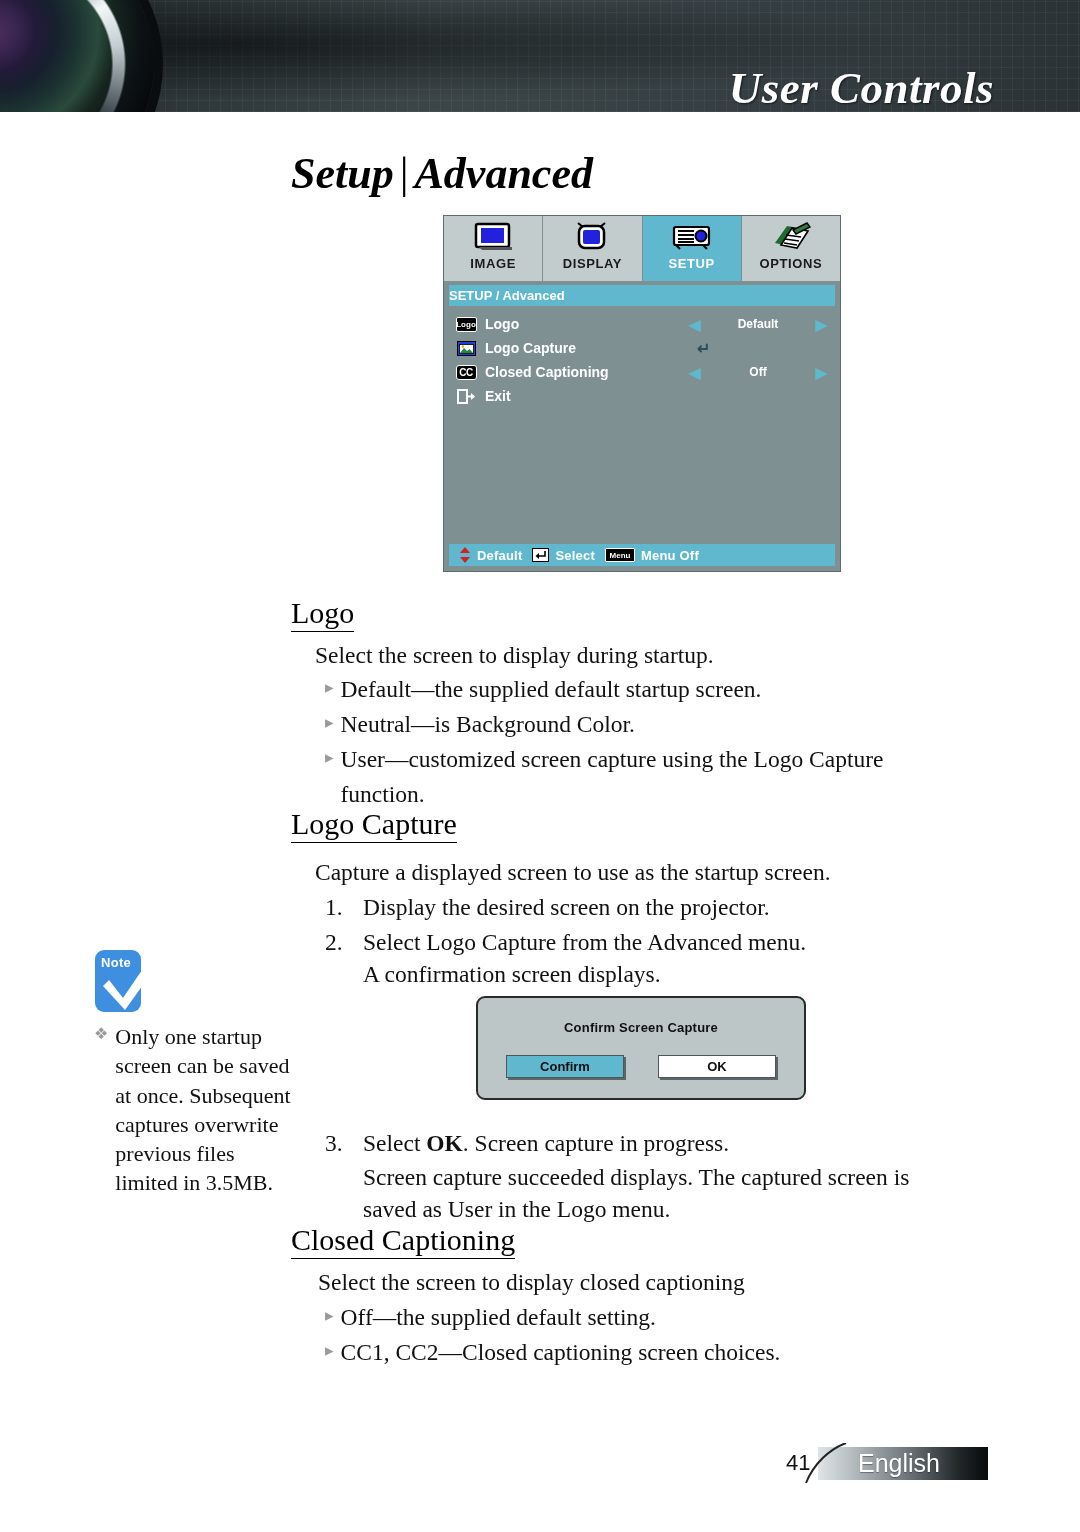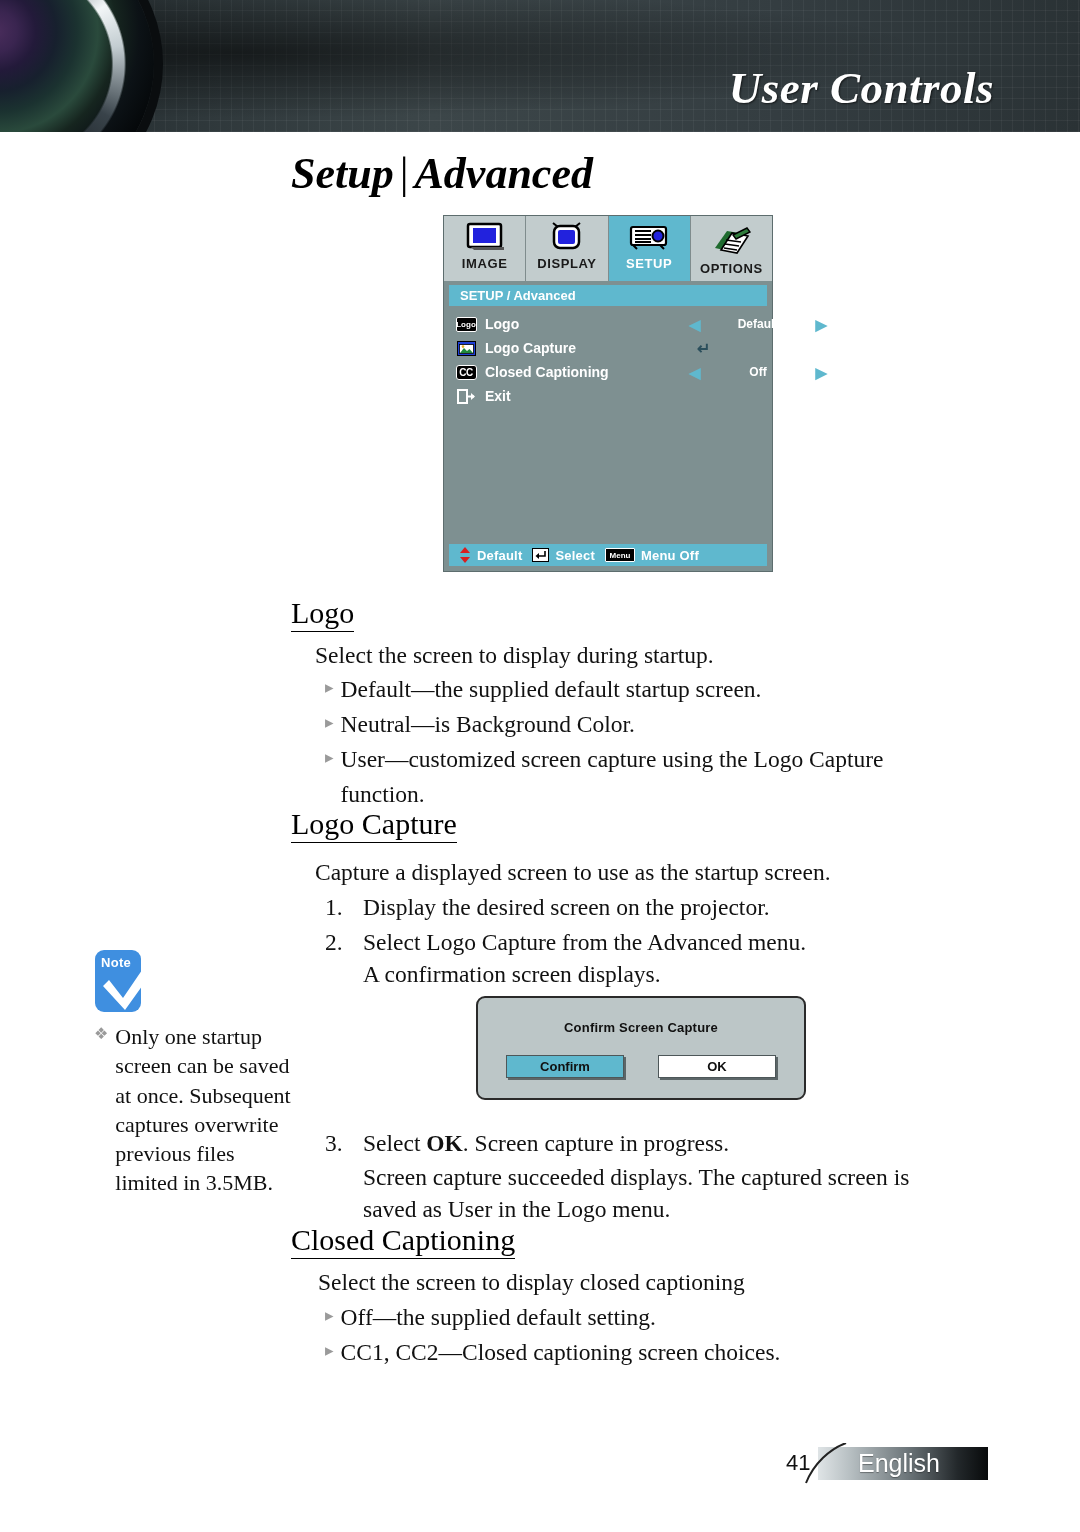--- a/index.html
+++ b/index.html
@@ -13,21 +13,21 @@
     position: relative;
     font-family: "Liberation Serif", serif;
     overflow: hidden;
   }
 
   
   #page-header {
     position: absolute;
     left: 0; top: 0;
     width: 1080px;
-    height: 132px;
+    height: 112px;
     background:
       linear-gradient(90deg, #1b2124 0%, #2d3639 16%, #3c4649 40%, #343d41 72%, #2a3235 100%);
     overflow: hidden;
   }
   #header-grid {
     position: absolute;
     left: 0; top: 0; right: 0; bottom: 0;
     background-image:
       repeating-linear-gradient(0deg, rgba(255,255,255,0.055) 0px, rgba(255,255,255,0.055) 1px, transparent 1px, transparent 11px),
       repeating-linear-gradient(90deg, rgba(255,255,255,0.055) 0px, rgba(255,255,255,0.055) 1px, transparent 1px, transparent 11px);
@@ -104,21 +104,21 @@
     font-style: normal;
     font-weight: normal;
     padding: 0 6px;
   }
 
   
   #osd-menu {
     position: absolute;
     left: 443px;
     top: 215px;
-    width: 330px;
+    width: 398px;
     height: 357px;
     background: #7e9091;
     border: 1px solid #5d6d6e;
     box-sizing: border-box;
     font-family: "Liberation Sans", sans-serif;
   }
   #osd-tabs {
     display: flex;
     height: 65px;
     background: #c2cccd;
@@ -128,41 +128,40 @@
     position: relative;
     background: #c2cccd;
     border-right: 1px solid #7f8c8d;
     display: flex;
     flex-direction: column;
     align-items: center;
     justify-content: flex-start;
     padding-top: 4px;
     box-sizing: border-box;
   }
-  .osd-tab:last-child { border-right: none; justify-content: center; }
+  .osd-tab:last-child { border-right: none; }
   .osd-tab.active { background: #5fb8ce; }
   .osd-tab-label {
     font-size: 13px;
     font-weight: bold;
     color: #1a1a1a;
     letter-spacing: 0.6px;
     margin-top: 2px;
   }
   .osd-tab.active .osd-tab-label { color: #ffffff; }
   .osd-tab-icon { height: 34px; display:flex; align-items:center; justify-content:center; }
 
   #osd-breadcrumb {
     height: 21px;
     background: #5fb8ce;
     color: #ffffff;
     font-size: 13px;
     font-weight: bold;
     display: flex;
     align-items: center;
-    padding-left: 11px;
     margin: 4px 5px 0 5px;
     box-sizing: border-box;
   }
 
   #osd-rows { padding: 6px 5px 0 5px; }
   .osd-row {
     display: flex;
     align-items: center;
     height: 24px;
     color: #ffffff;

